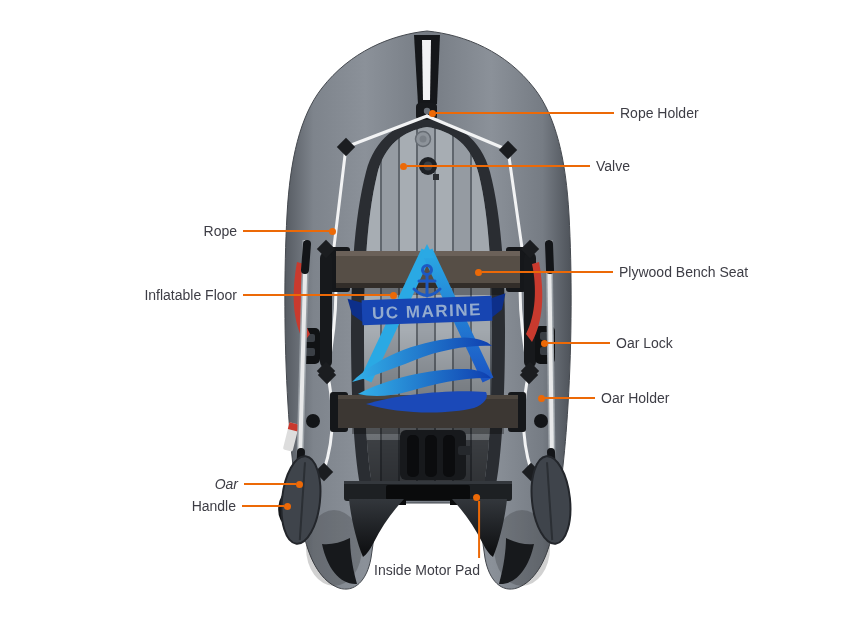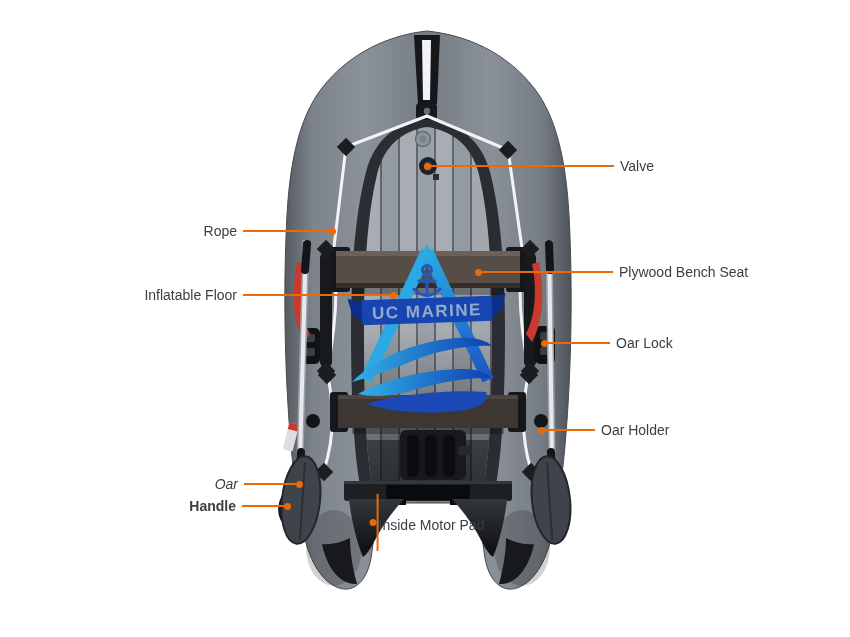--- a/index.html
+++ b/index.html
@@ -12,21 +12,21 @@
   .callout {
     position:absolute; display:flex; align-items:center;
     color:#3d3d45; font-size:14px; line-height:1; white-space:nowrap;
     transform:translateY(-50%);
   }
   .callout .dot { width:7px; height:7px; border-radius:50%; background:#EC6907; flex:none; }
   .callout .line { height:2px; background:#EC6907; flex:none; }
   .callout.from-right .label { margin-left:6px; }
   .callout.from-left  .label { margin-right:6px; }
   .callout-v {
-    position:absolute; display:flex; flex-direction:row; align-items:center;
+    position:absolute; display:flex; flex-direction:column; align-items:flex-end;
     color:#3d3d45; font-size:14px; line-height:1; white-space:nowrap;
     transform:translateX(-50%);
   }
   .callout-v .dot { width:7px; height:7px; border-radius:50%; background:#EC6907; }
   .callout-v .vline { width:2px; background:#EC6907; }
   .callout-v .label { margin-top:5px; }
 </style>
 </head>
 <body>
 
@@ -257,22 +257,27 @@
         <path fill="url(#gBlue)" d="M 352 382 C 376 358 414 342 455 338 C 472 336 486 340 492 346
               C 468 345 440 350 415 360 C 390 370 368 378 352 382 Z"></path>
         <path fill="url(#gBlue)" d="M 358 394 C 388 378 432 368 468 369 C 479 370 487 373 491 378
               C 466 377 436 383 410 391 C 390 397 371 397 358 394 Z"></path>
         <path fill="#1b49b8" d="M 366 404 C 398 394 452 389 486 392 C 489 398 484 404 474 408
               C 446 415 398 414 366 404 Z"></path>
       </g>
     </g>
   </svg>
 
-
-  <div class="callout from-right" style="left:424px; top:166px;">
+  <div class="callout from-right" style="left:429px; top:113px;">
+    <span class="dot"></span>
+    <span class="line" style="width:178px;"></span>
+    <span class="label">Rope Holder</span>
+  </div>
+
+  <div class="callout from-right" style="left:400px; top:166px;">
     <span class="dot"></span>
     <span class="line" style="width:183px;"></span>
     <span class="label">Valve</span>
   </div>
 
   <div class="callout from-left" style="right:514px; top:231px;">
     <span class="label">Rope</span>
     <span class="line" style="width:86px;"></span>
     <span class="dot"></span>
   </div>
@@ -289,33 +294,33 @@
     <span class="dot"></span>
   </div>
 
 
   <div class="callout from-right" style="left:541px; top:343px;justify-content:center;">
     <span class="dot"></span>
     <span class="line" style="width:62px;"></span>
     <span class="label">Oar Lock</span>
   </div>
 
-  <div class="callout from-right" style="left:538px; top:430px;">
+  <div class="callout from-right" style="left:538px; top:398px;">
     <span class="dot"></span>
     <span class="line" style="width:50px;"></span>
     <span class="label">Oar Holder</span>
   </div>
 
   <div class="callout from-left" style="right:547px; top:484px;font-style:italic;">
     <span class="label">Oar</span>
     <span class="line" style="width:52px;"></span>
     <span class="dot"></span>
   </div>
 
-  <div class="callout from-left" style="right:559px; top:506px;font-weight:bold;">
+  <div class="callout from-left" style="right:559px; top:506px;">
     <span class="label">Handle</span>
     <span class="line" style="width:42px;"></span>
     <span class="dot"></span>
   </div>
 
   <div class="callout-v" style="left:427px; top:494px;">
     <span class="dot"></span>
     <span class="vline" style="height:57px;"></span>
     <span class="label">Inside Motor Pad</span>
   </div>

